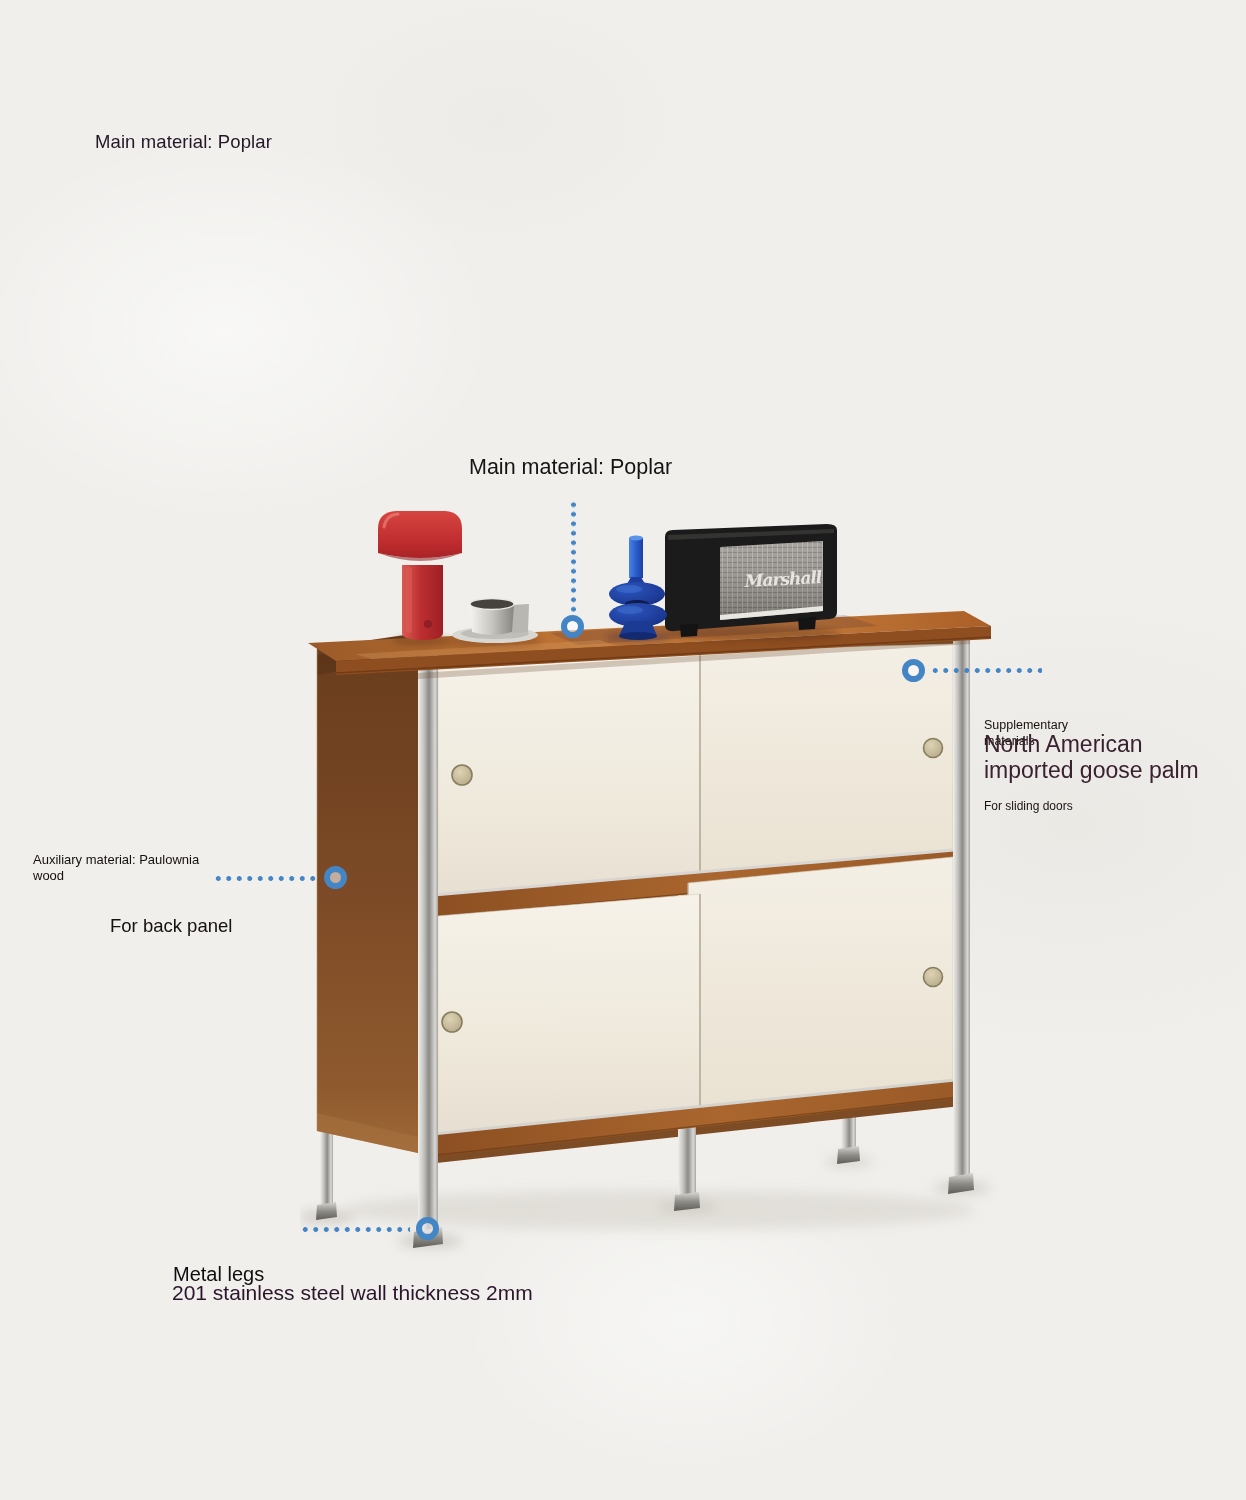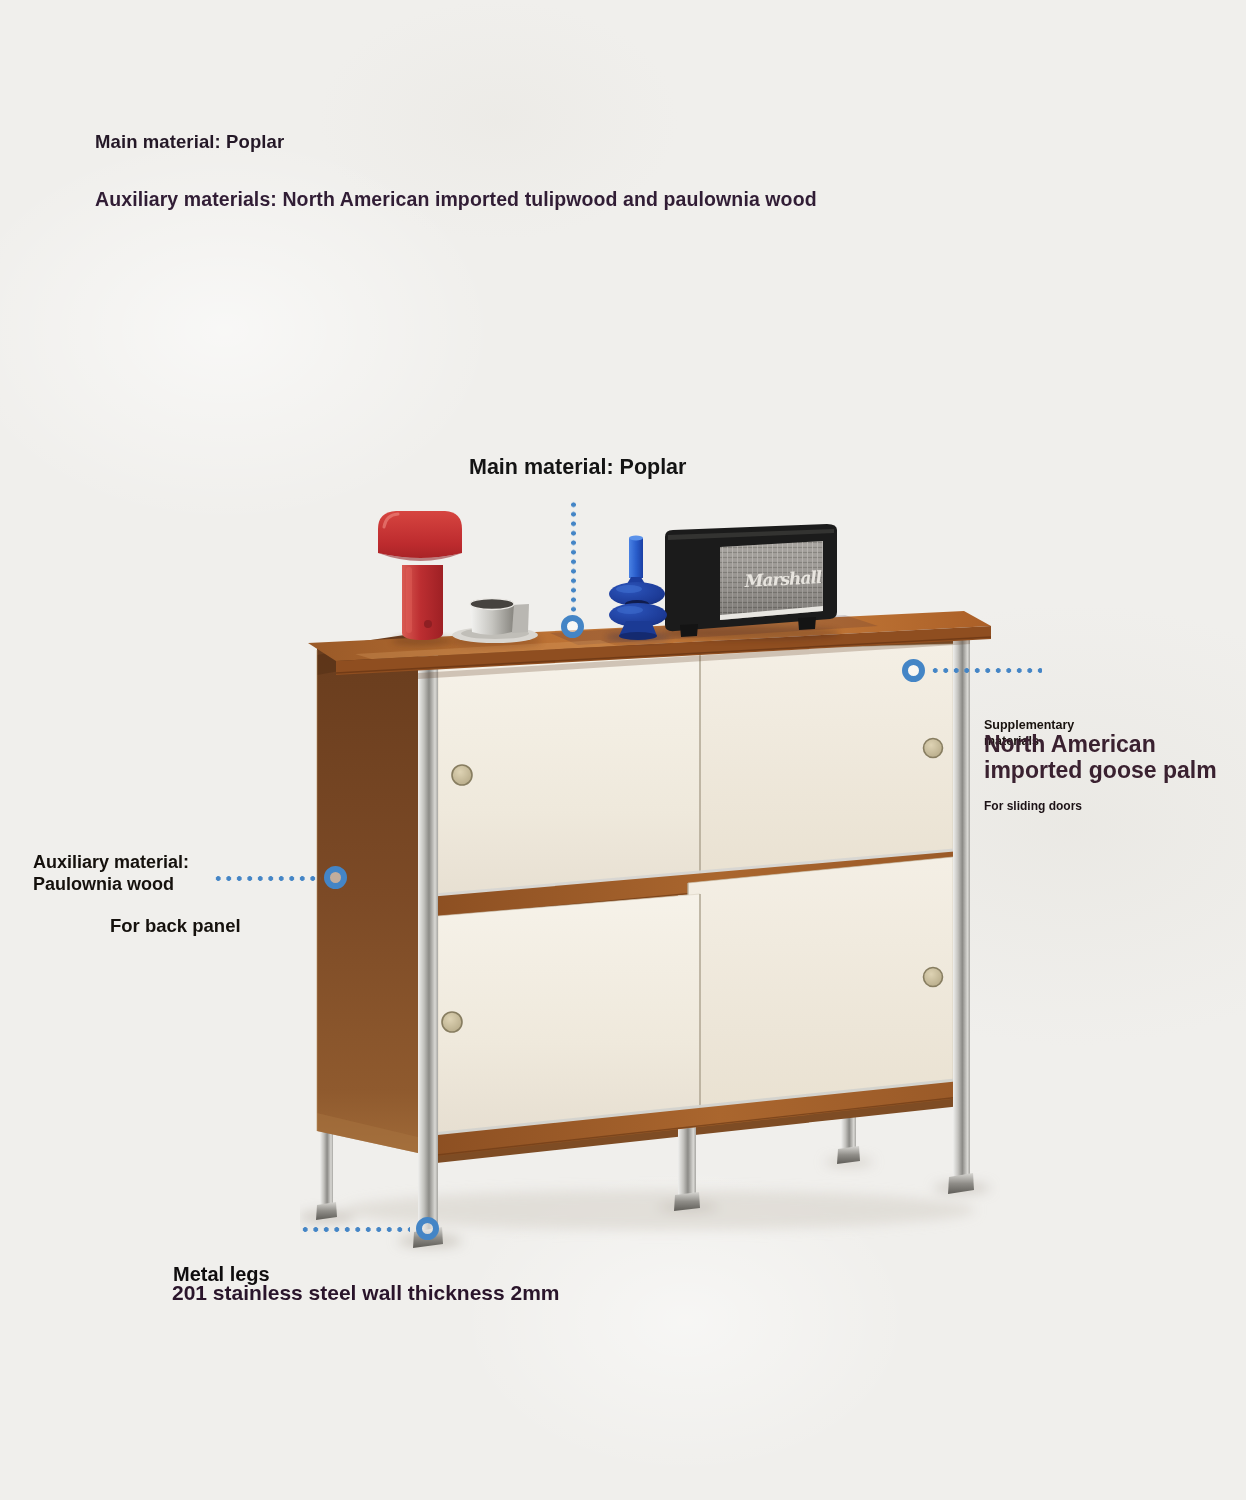--- a/index.html
+++ b/index.html
@@ -6,28 +6,28 @@
   .canvas{
     position:relative;width:1246px;height:1500px;margin:0 auto;overflow:hidden;
     background-color:#f0efec;
     background-image:
       radial-gradient(ellipse 420px 300px at 18% 22%, rgba(255,255,255,.55), transparent 65%),
       radial-gradient(ellipse 520px 340px at 86% 55%, rgba(230,228,222,.55), transparent 65%),
       radial-gradient(ellipse 380px 260px at 55% 88%, rgba(255,255,255,.45), transparent 60%),
       radial-gradient(ellipse 300px 200px at 40% 8%,  rgba(233,231,226,.5), transparent 60%);
     font-family:"Liberation Sans", sans-serif;
   }
-  .t{position:absolute;font-weight:700;white-space:pre-line;}
+  .t{position:absolute;font-weight:400;white-space:pre-line;}
   .hdr1{left:95px;top:131px;font-size:18.5px;line-height:1.15;color:#241827;letter-spacing:.1px;}
   .hdr2{left:95px;top:188px;font-size:19.5px;line-height:1.15;color:#311d35;letter-spacing:.1px;}
   .c-top{left:469px;top:455px;font-size:21.5px;color:#141414;}
   .c-right-eyebrow{left:984px;top:693px;width:118px;font-size:12.5px;line-height:1.3;color:#18120e;margin-top:24px;}
   .c-right-title{left:984px;top:732px;width:252px;font-size:23px;line-height:1.12;color:#3a2130;}
   .c-right-note{left:984px;top:799px;font-size:12px;color:#1c1216;}
-  .c-left-label{left:33px;top:852px;width:178px;font-size:18px;line-height:1.2;color:#15110d;}
+  .c-left-label{left:33px;top:852px;width:178px;font-size:13px;line-height:1.2;color:#15110d;}
   .c-left-note{left:110px;top:915px;font-size:18.5px;color:#15110d;text-align:center;}
   .c-legs-label{left:173px;top:1215px;font-size:20px;color:#0f0d0e;margin-top:48px;}
   .c-legs-note{left:172px;top:1269px;font-size:21px;color:#2a152b;margin-top:12px;}
 
   .leader-v{
     position:absolute;width:5px;
     background-image:radial-gradient(circle, #4485c6 2.1px, rgba(68,133,198,0) 2.7px);
     background-size:5px 9.5px;background-repeat:repeat-y;
   }
   .leader-h{
@@ -40,21 +40,20 @@
     background:rgba(255,255,255,.55);box-sizing:content-box;
   }
   .photo{position:absolute;left:300px;top:505px;width:700px;height:790px;}
 </style>
 </head>
 <body>
 
 <div class="canvas">
 
   <div class="t hdr1">Main material: Poplar</div>
-  <div class="t hdr2">Auxiliary materials: North American imported tulipwood and paulownia wood</div>
 
   <svg class="photo" viewBox="0 0 700 790" aria-hidden="true">
     <defs>
       <linearGradient id="woodTop" x1="0" y1="0" x2="1" y2="0">
         <stop offset="0" stop-color="#9a5a28"></stop>
           <stop offset="0.35" stop-color="#bb7134"></stop>
         <stop offset="0.7" stop-color="#c37a39"></stop>
           <stop offset="1" stop-color="#ab5f27"></stop>
       </linearGradient>
       <linearGradient id="woodSide" x1="0" y1="0" x2="0" y2="1">

